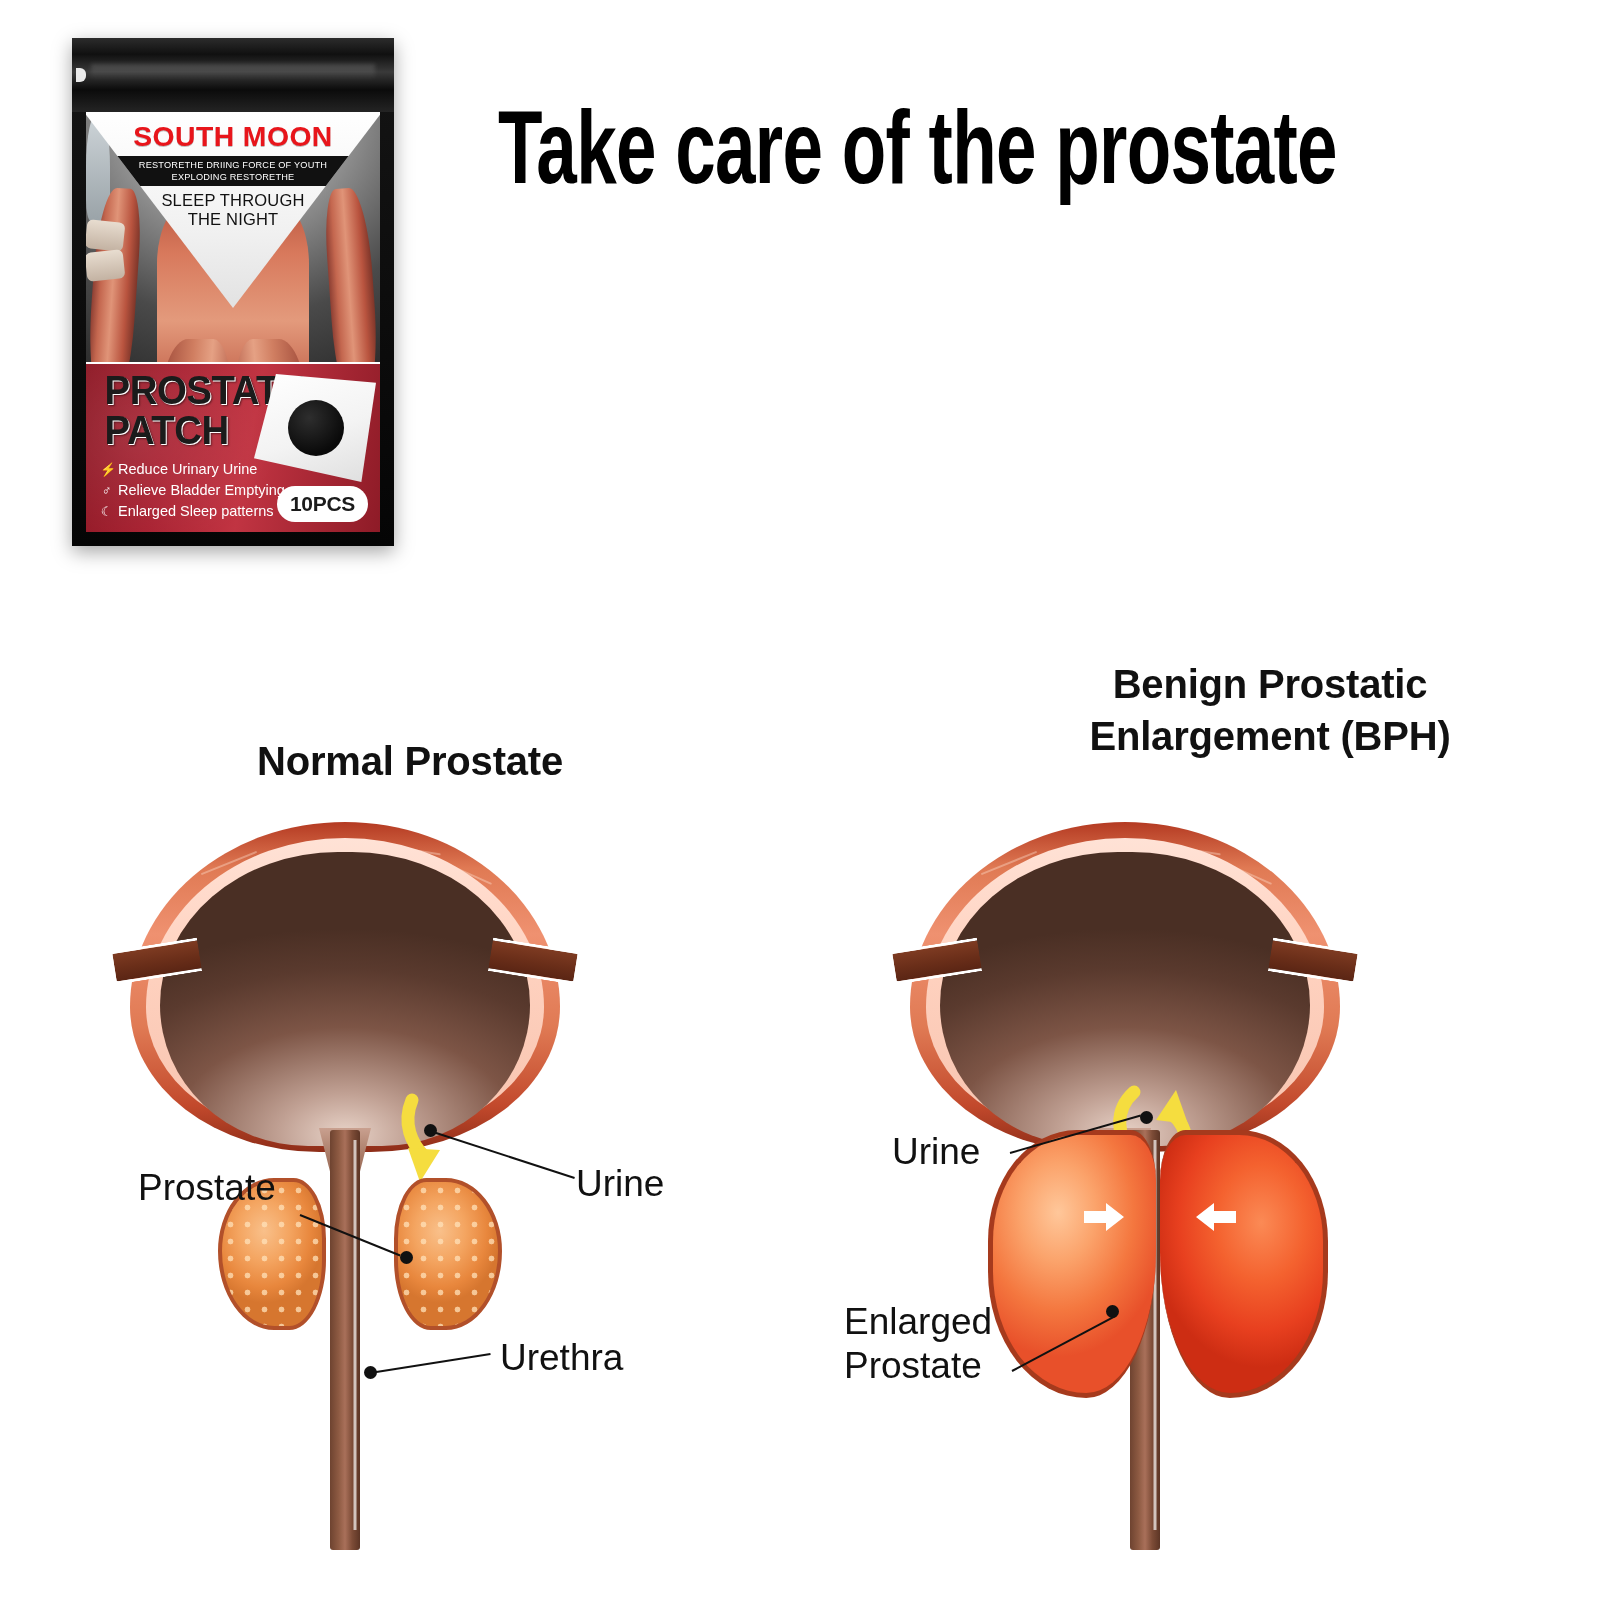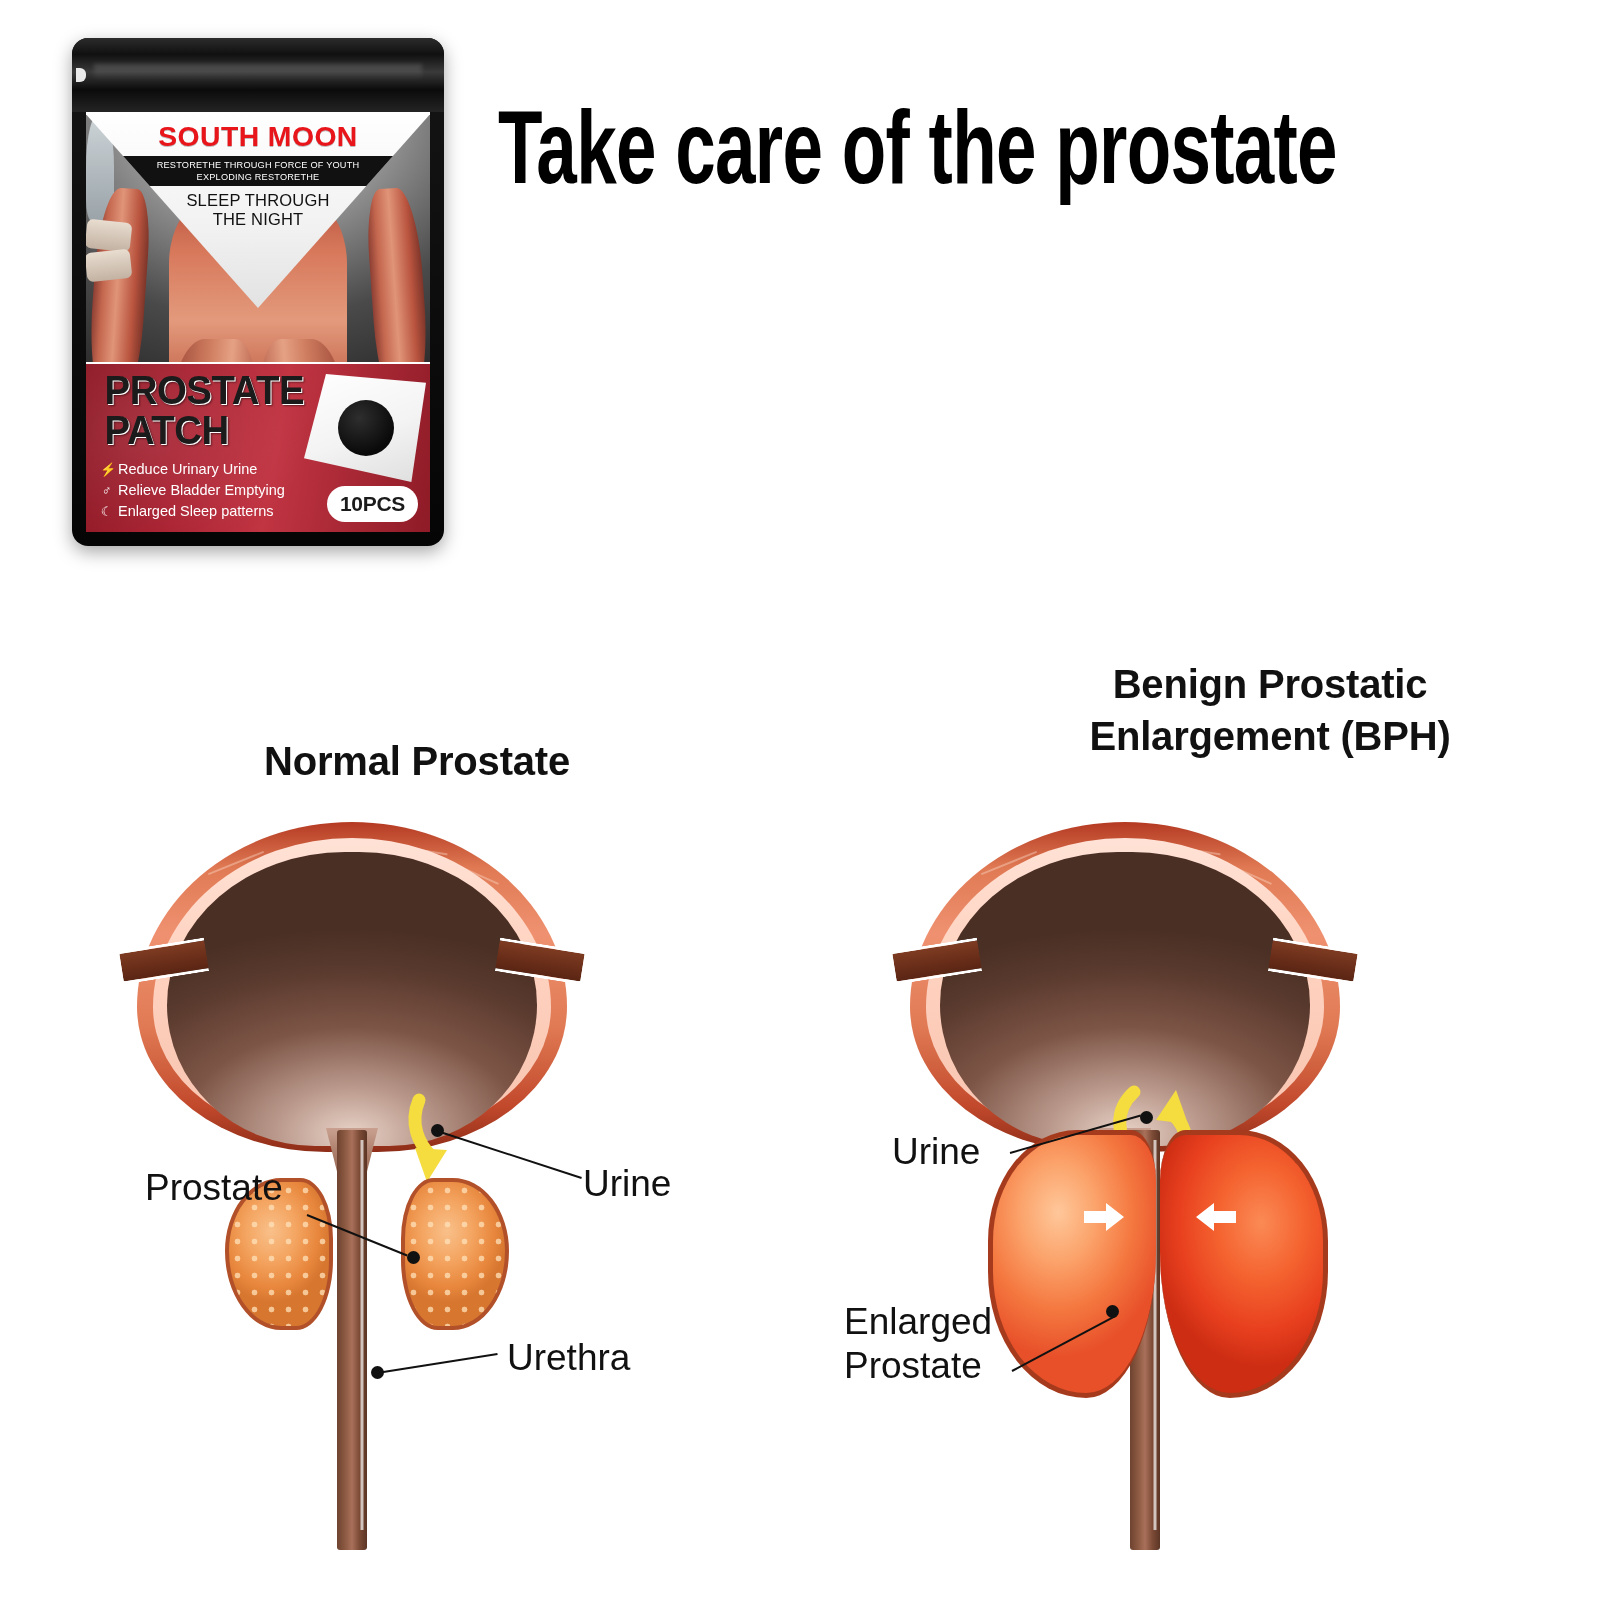--- a/index.html
+++ b/index.html
@@ -10,22 +10,22 @@
     position: relative;
     overflow: hidden;
   }
 
   
   #top-section { position: absolute; left: 0; top: 0; width: 1600px; height: 600px; }
 
   
   #package {
     position: absolute; left: 72px; top: 38px;
-    width: 372px; height: 508px;
-    border-radius: 16px;
+    width: 322px; height: 508px;
+    border-radius: 0;
     background: linear-gradient(180deg,#151515 0%,#050505 100%);
     box-shadow: 0 6px 18px rgba(0,0,0,.35);
     overflow: hidden;
   }
   #pkg-zip {
     position: absolute; left: 0; top: 0; width: 100%; height: 74px;
     background:
       linear-gradient(180deg,#2c2c2c 0%,#101010 22%,#3a3a3a 46%,#0b0b0b 70%,#242424 100%);
   }
   #pkg-zip::after {
@@ -161,21 +161,21 @@
     position:absolute; left:500px; top:278px; width:1090px;
   }
   .subline {
     color:#141414; font-size:74px; line-height:97px; letter-spacing:0px;
     transform: scaleX(.665); transform-origin:left center; white-space:nowrap;
   }
 
   
   #diagrams { position:absolute; left:0; top:600px; width:1600px; height:1000px; }
   .panel { position:absolute; top:0; width:800px; height:1000px; }
-  #panel-normal { left:7px; }
+  #panel-normal { left:0; }
   #panel-bph { left:800px; }
 
   .panel-title {
     position:absolute; text-align:center; color:#111;
     font-weight:800; letter-spacing:-.2px;
   }
   #title-normal { left:0; top:138px; width:820px; font-size:40px; line-height:46px; }
   #title-bph   { left:110px; top:58px; width:720px; font-size:40px; line-height:52px; }
 
   .anat { position:absolute; }
@@ -302,21 +302,21 @@
             <rect x="19" y="2" width="15" height="4" rx="2" fill="#d8e4e6"></rect>
             <path d="M34 14 h8 a5 5 0 0 1 5 5 v7 h-6 v-6 h-7 z" fill="#cfdfe2"></path>
             <path d="M40 28 q4 5 0 9 q-4 -4 0 -9 z" fill="#eaf4f6"></path>
           </svg>
         </div>
       </div>
 
       <div id="pkg-tri">
         <div id="brand">SOUTH MOON</div>
         <div id="tagline-bar">
-          <div>RESTORETHE THROUGH FORCE OF YOUTH</div>
+          <div>RESTORETHE DRIING FORCE OF YOUTH</div>
           <div>EXPLODING RESTORETHE</div>
         </div>
         <div id="sleep-line">
           <div>SLEEP THROUGH</div>
           <div>THE NIGHT</div>
         </div>
       </div>
 
       <div id="pkg-band">
         <div id="prod-name">

